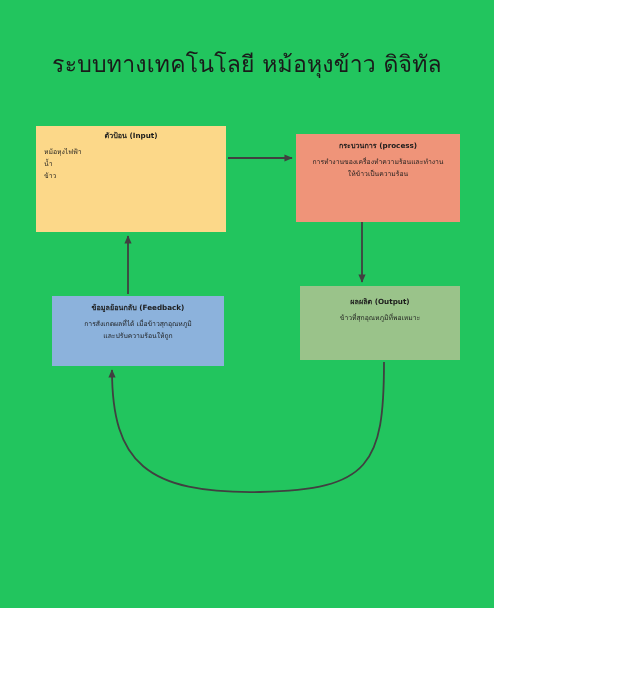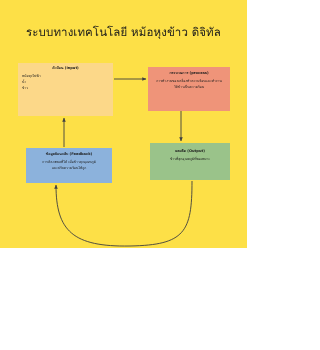--- a/index.html
+++ b/index.html
@@ -12,22 +12,22 @@
     background: #ffffff;
     font-family: "DejaVu Sans", sans-serif;
     overflow: hidden;
     position: relative;
   }
   #page {
     position: absolute;
     left: 0;
     top: 0;
     width: 247px;
-    height: 248px;
-    background: #fde047;
+    height: 304px;
+    background: #22c55e;
     text-decoration: underline;
   }
   #title {
     position: absolute;
     left: 0;
     top: 26px;
     width: 247px;
     text-align: center;
     font-family: "DejaVu Serif", serif;
     font-size: 11.5px;

